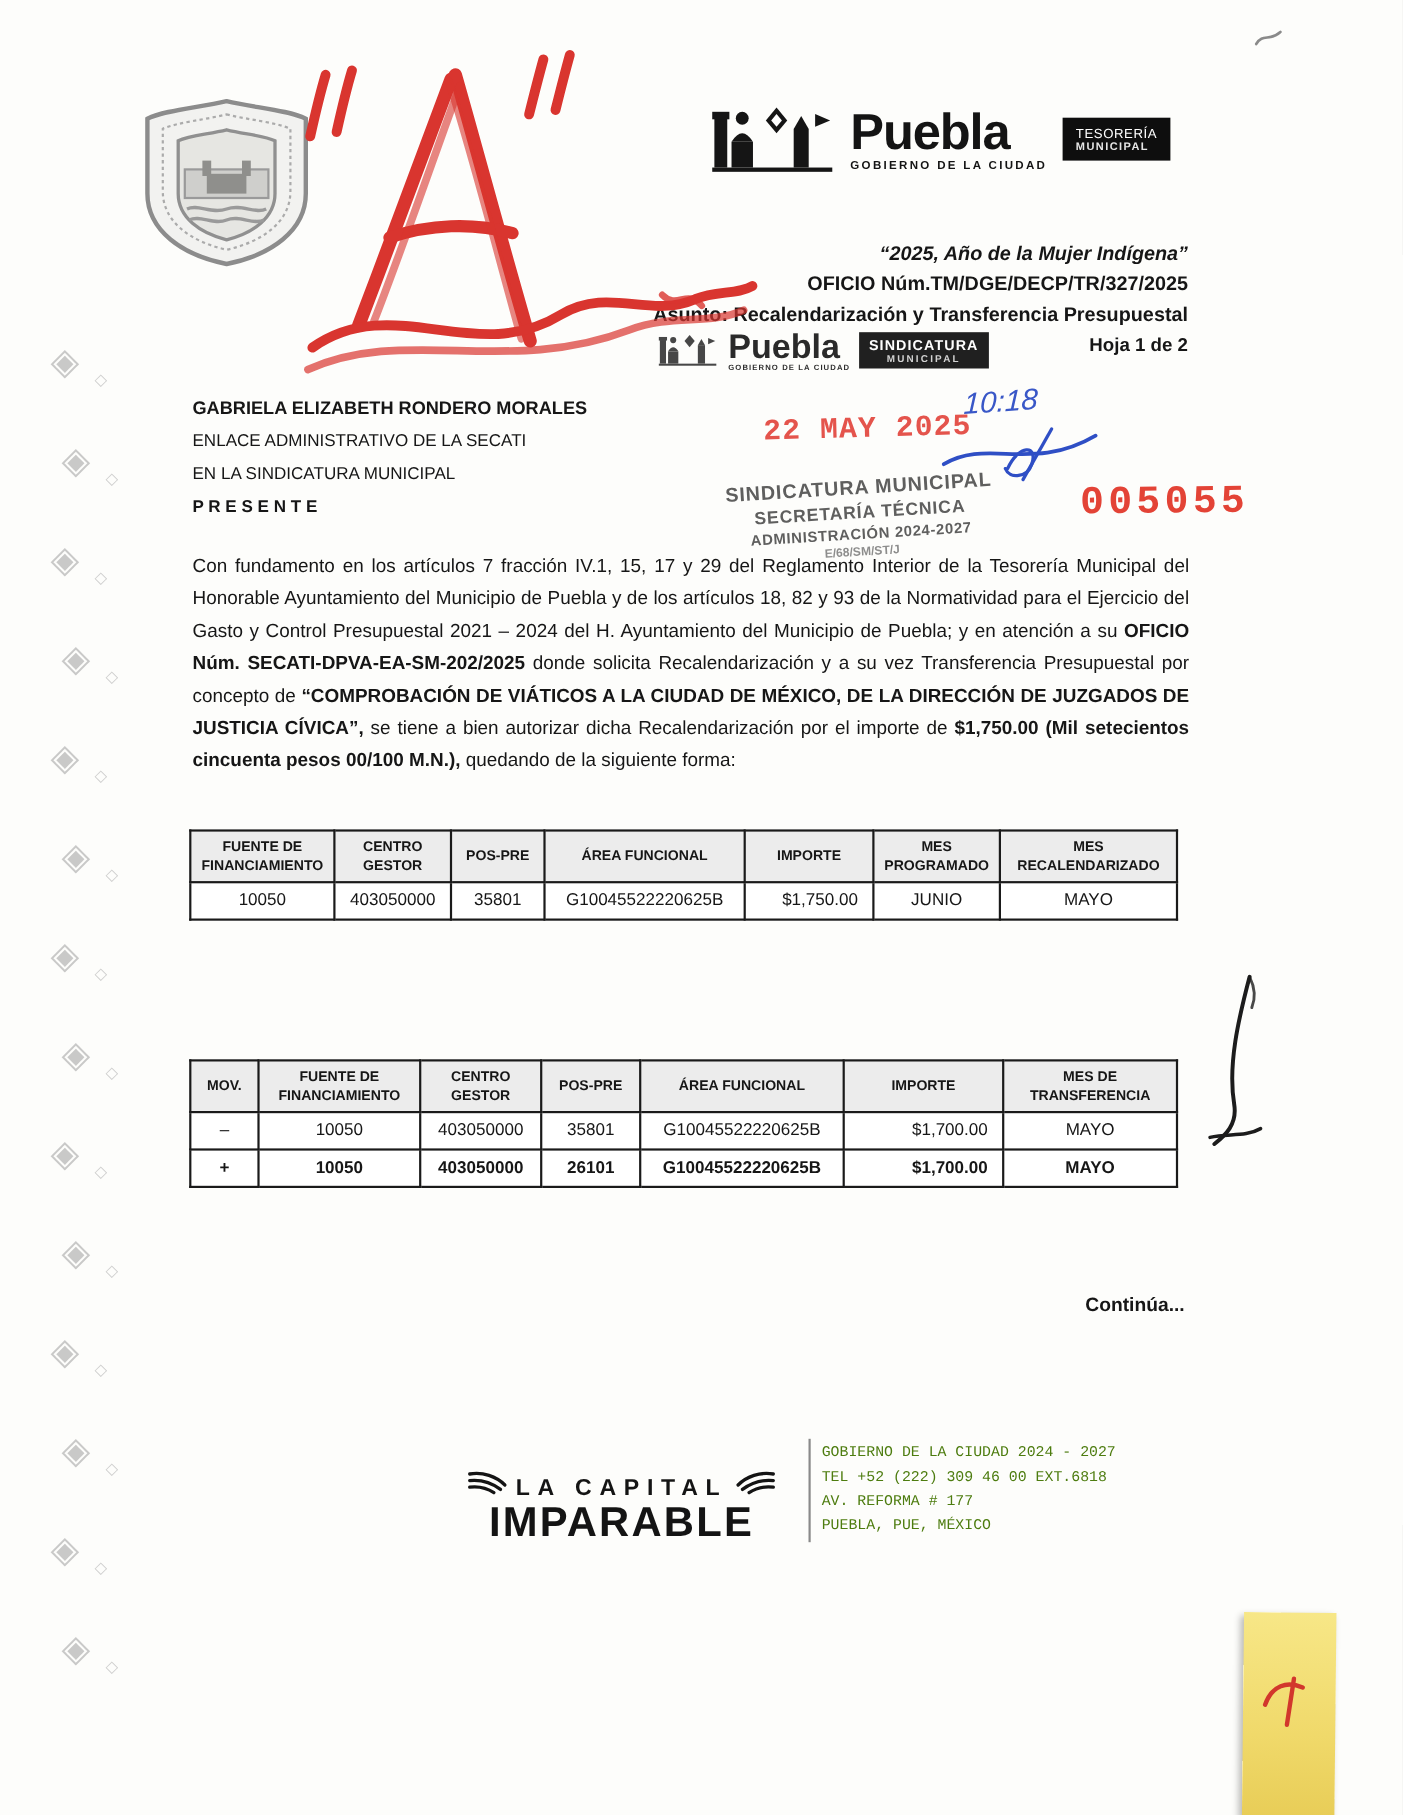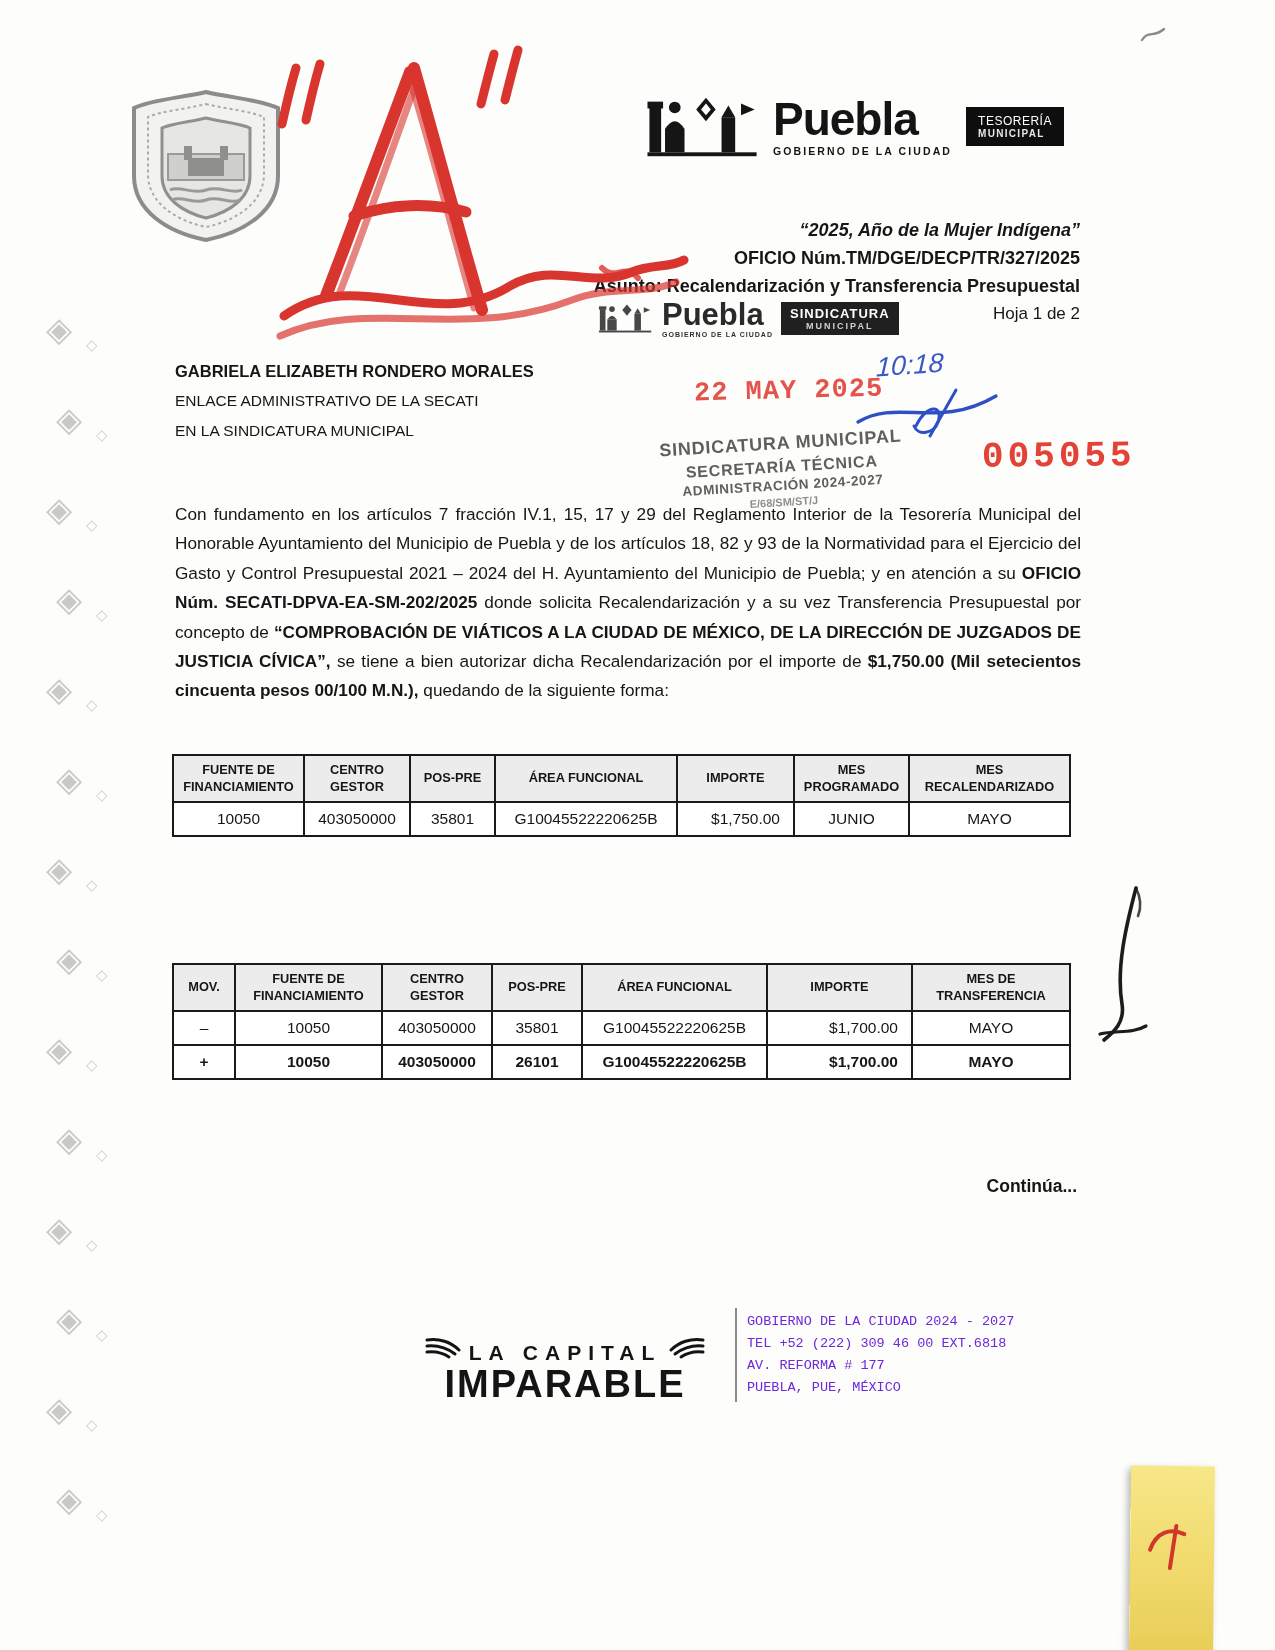--- a/index.html
+++ b/index.html
@@ -31,21 +31,21 @@
   .brand-word{ font-size:46px; font-weight:700; letter-spacing:-1px; line-height:1; color:#141414; }
   .brand-tag{ font-size:10.5px; font-weight:700; letter-spacing:2.1px; margin-top:3px; color:#141414; }
   .brand-dept{ background:#0e0e0e; color:#fff; padding:7px 12px; margin-left:4px; }
   .brand-dept-main{ font-size:12px; font-weight:400; letter-spacing:.5px; }
   .brand-dept-sub{ font-size:10px; font-weight:700; letter-spacing:1.3px; color:#e6e6e6; }
 
   .meta{ position:absolute; right:195px; top:216px; text-align:right; line-height:28px; }
   .meta-legend{ font-style:italic; font-weight:700; font-size:18px; }
   .meta-oficio{ font-weight:700; font-size:18px; }
   .meta-asunto{ font-weight:700; font-size:18px; }
-  .meta-hoja{ font-weight:400; font-size:17px; }
+  .meta-hoja{ font-weight:700; font-size:17px; }
 
   
   .stamp-brand{ position:absolute; left:598px; top:298px; display:flex; align-items:center;
     gap:8px; opacity:.93; }
   .stamp-mark{ width:56px; height:40px; }
   .stamp-word{ font-size:31px; font-weight:700; line-height:1; color:#1b1b1b; }
   .stamp-tag{ font-size:7px; font-weight:700; letter-spacing:1px; color:#1b1b1b; margin-top:1px; }
   .stamp-badge{ background:#101010; color:#fff; padding:4px 9px; text-align:center; }
   .stamp-badge-main{ font-size:13px; font-weight:700; letter-spacing:1px; }
   .stamp-badge-sub{ font-size:9px; color:#cfcfcf; font-weight:700; letter-spacing:2px; }
@@ -96,21 +96,21 @@
   .footer-logo{ position:absolute; left:410px; top:1330px; width:310px; text-align:center;
     color:#141414; }
   .fl-top{ display:flex; align-items:center; justify-content:center; gap:8px; }
   .fl-capital{ font-size:21px; font-weight:700; letter-spacing:7px;margin-top:11px; }
   .fl-imparable{ font-size:38px; font-weight:700; letter-spacing:2px; line-height:1.05; }
   .wing{ width:36px; height:24px; }
   .wing.flip{ transform:scaleX(-1); }
 
   .footer-contact{ position:absolute; left:735px; top:1308px; border-left:2px solid #8a8a8a;
     padding:3px 0 3px 10px; font-family:"Liberation Mono", monospace; font-size:13.5px;
-    line-height:22px; color:#6d28d9; }
+    line-height:22px; color:#4d7c0f; }
 
   .sticky-note{ position:absolute; left:1130px; top:1466px; width:84px; height:186px;
     background:linear-gradient(180deg,#f7e787 0%,#f0d96a 60%,#e8cd57 100%);
     box-shadow:-3px 3px 7px rgba(0,0,0,.28); transform:rotate(.6deg); z-index:20; }
   .note-mark{ position:absolute; left:12px; top:52px; width:52px; height:58px; }
 
   .pen-mark{ position:absolute; left:1140px; top:26px; width:26px; height:18px; opacity:.8; }
 </style>
 </head>
 <body>
@@ -243,20 +243,21 @@
     <div class="so3">ADMINISTRACIÓN 2024-2027</div>
     <div class="so4">E/68/SM/ST/J</div>
   </div>
 
   <div class="stamp-folio">005055</div>
 
   <div class="addressee">
     <div class="addr-name">GABRIELA ELIZABETH RONDERO MORALES</div>
     <div class="addr-l">ENLACE ADMINISTRATIVO DE LA SECATI</div>
     <div class="addr-l">EN LA SINDICATURA MUNICIPAL</div>
+    <div class="addr-presente">P R E S E N T E</div>
   </div>
 
   <p class="body-p p1"><span>Con fundamento en los artículos 7 fracción IV.1, 15, 17 y 29 del Reglamento Interior de la Tesorería Municipal del Honorable Ayuntamiento del Municipio de Puebla y de los artículos 18, 82 y 93 de la Normatividad para el Ejercicio del Gasto y Control Presupuestal 2021 – 2024 del H. Ayuntamiento del Municipio de Puebla; y en atención a su </span><span class="b">OFICIO Núm. SECATI-DPVA-EA-SM-202/2025</span><span> donde solicita Recalendarización y a su vez Transferencia Presupuestal por concepto de </span><span class="b">“COMPROBACIÓN DE VIÁTICOS A LA CIUDAD DE MÉXICO, DE LA DIRECCIÓN DE JUZGADOS DE JUSTICIA CÍVICA”,</span><span> se tiene a bien autorizar dicha Recalendarización por el importe de </span><span class="b">$1,750.00 (Mil setecientos cincuenta pesos 00/100 M.N.),</span><span> quedando de la siguiente forma:</span></p>
 
   <table class="doc-table t1">
     <colgroup>
       <col style="width:131px">
         <col style="width:106px">
         <col style="width:85px">
       <col style="width:182px">

